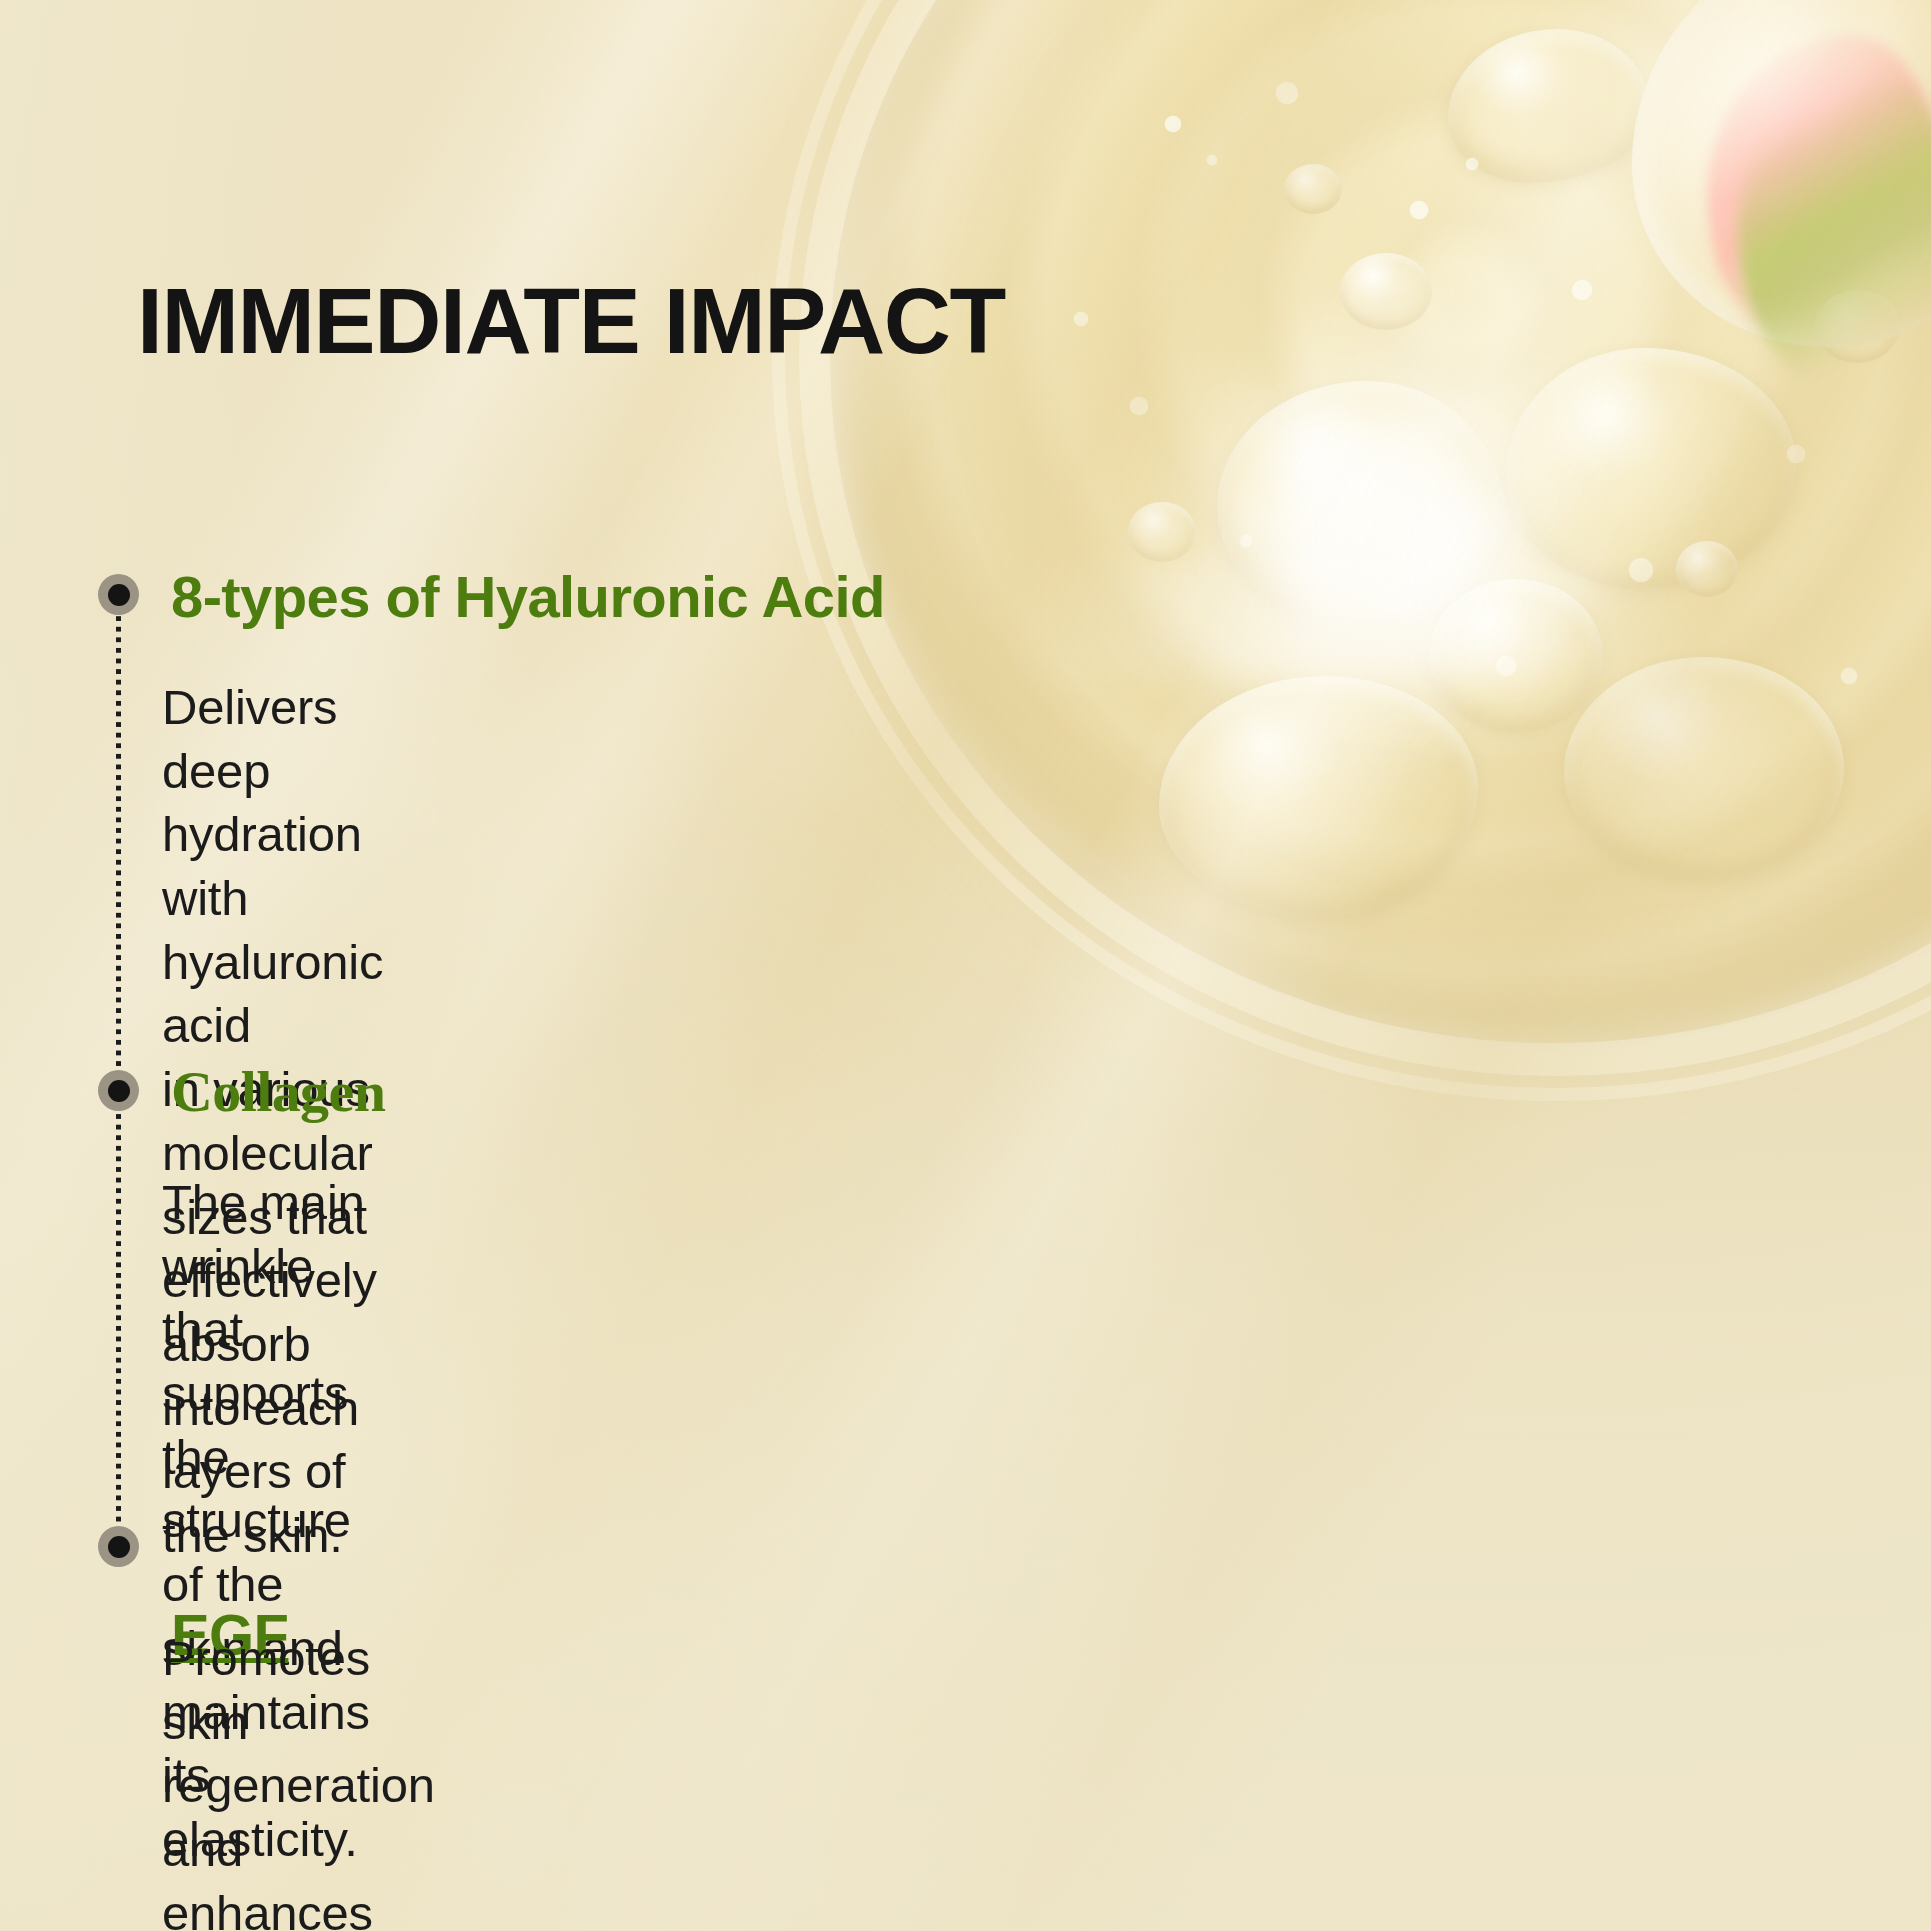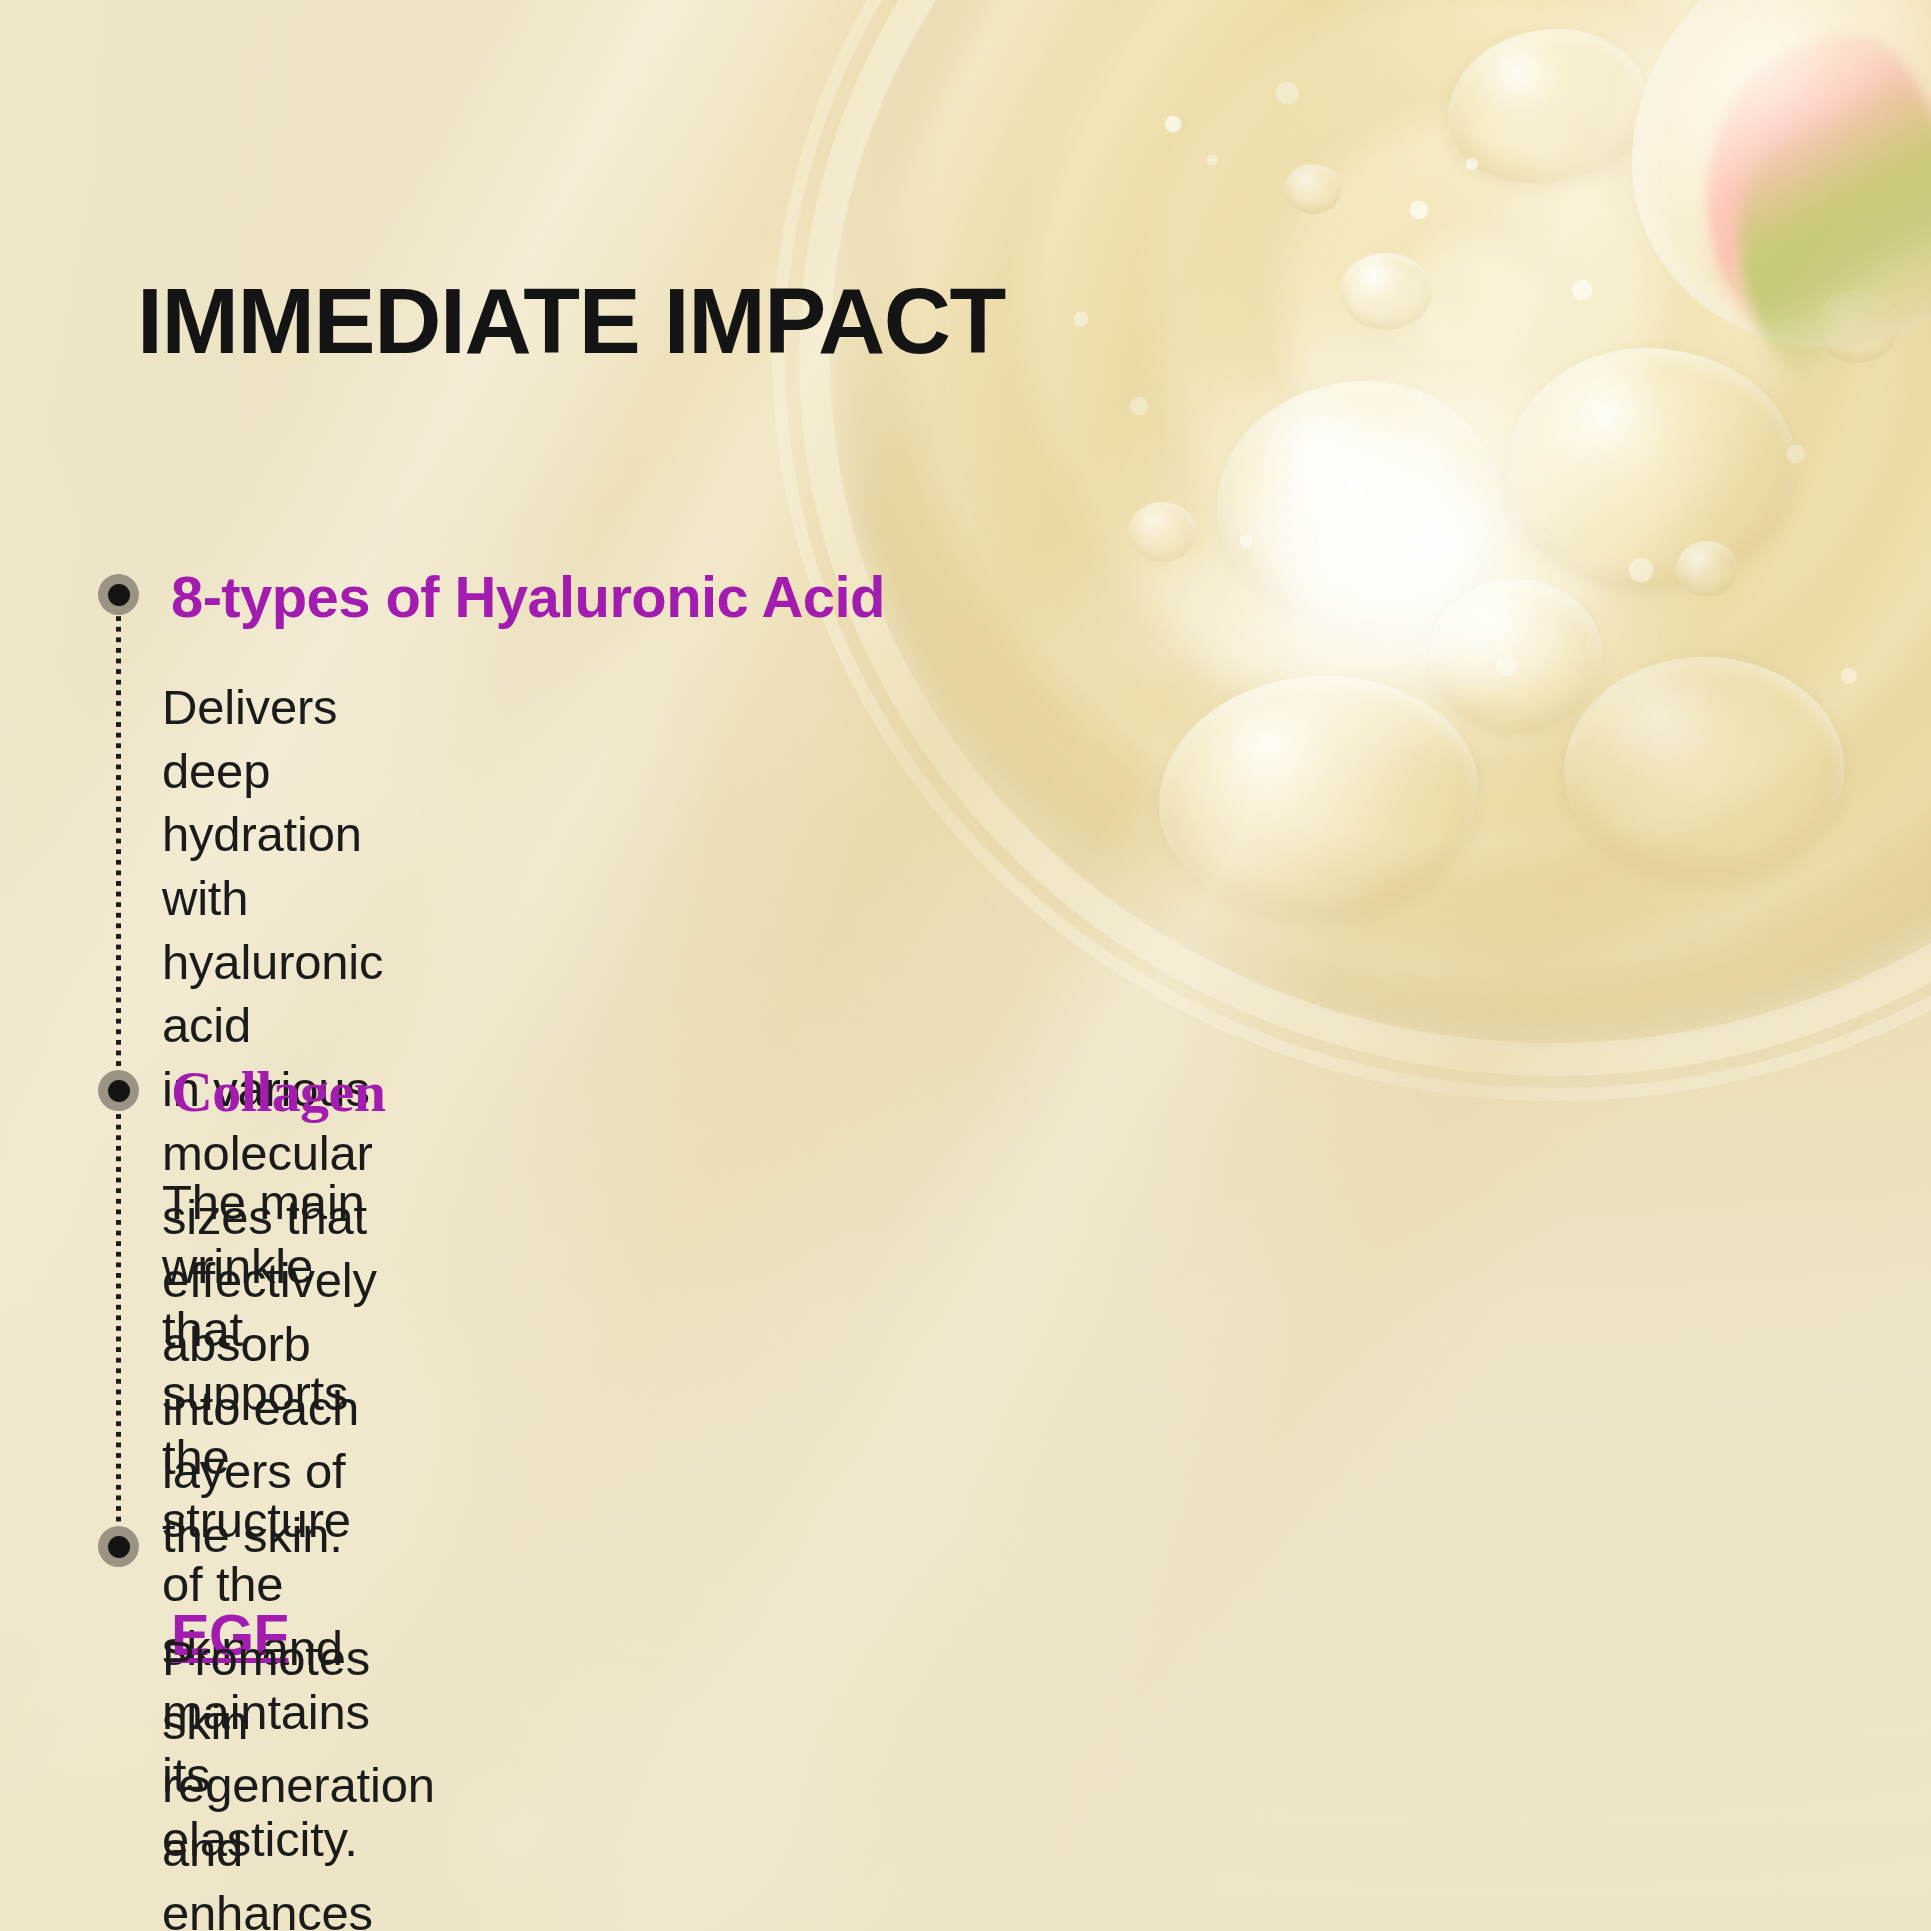--- a/index.html
+++ b/index.html
@@ -240,21 +240,21 @@
   .marker::after {
     content:"";
     width:22px; height:22px;
     border-radius:50%;
     background:#141414;
   }
 
   .item-title {
     position:absolute;
     left:171px;
-    color:#a21caf;
+    color:#4d7c0f;
     font-weight:700;
     font-size:58px;
     line-height:1;
     letter-spacing:-0.6px;
     white-space:nowrap;
   }
   .item-body {
     position:absolute;
     left:162px;
     color:#1b1b1b;

